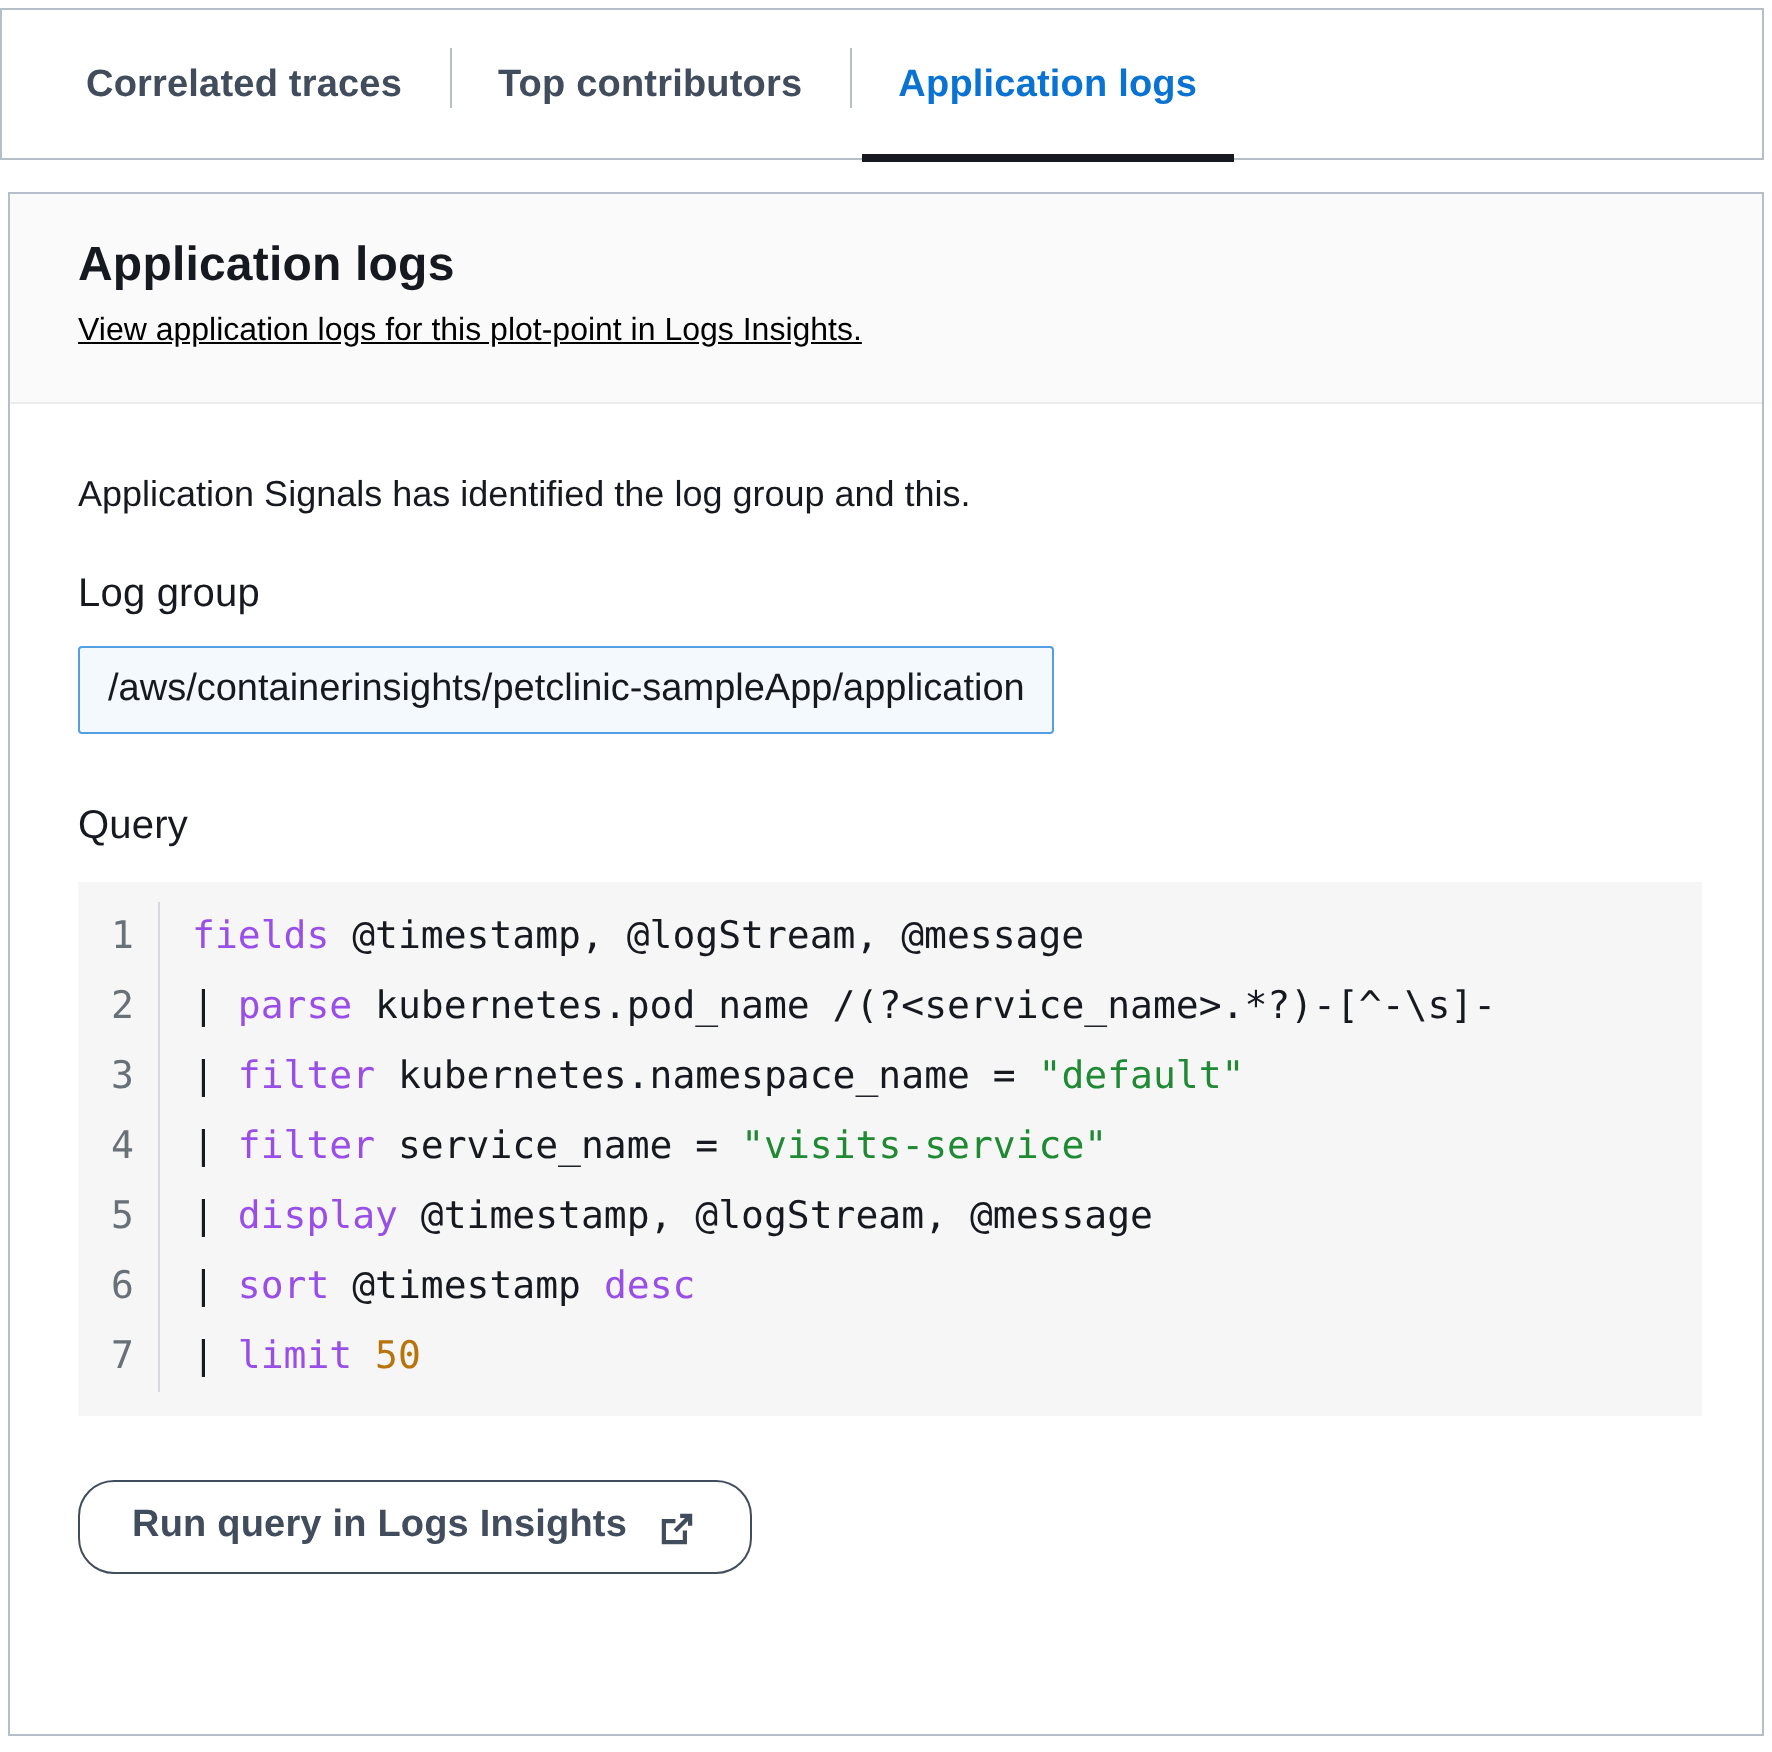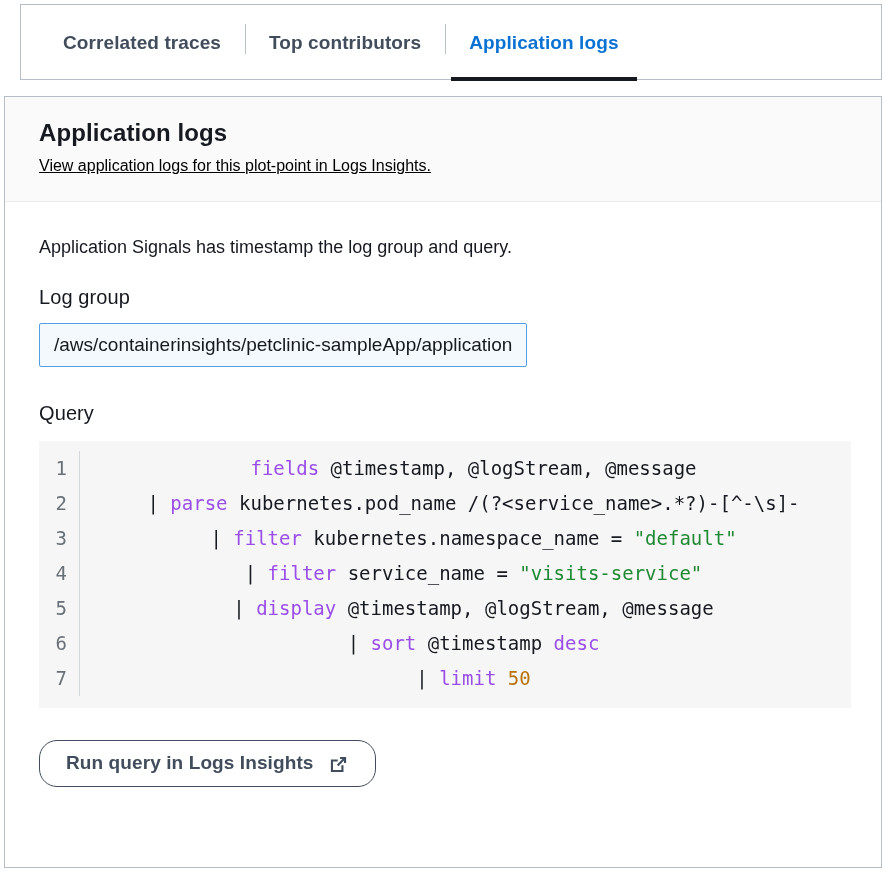--- a/index.html
+++ b/index.html
@@ -20,21 +20,21 @@
     position: relative;
     width: 886px;
     height: 876px;
     background: #ffffff;
     box-sizing: border-box;
   }
 
   
   .tabbar-wrap {
     position: absolute;
-    left: 20px;
+    left: 0;
     top: 4px;
     right: 4px;
     height: 76px;
     background: #ffffff;
     border: 1px solid #b6bec9;
     border-bottom: none;
     box-sizing: border-box;
   }
   .tabbar {
     display: flex;
@@ -187,21 +187,20 @@
     box-sizing: border-box;
     user-select: none;
   }
   .code-text {
     border-left: 1px solid #d5d9dd;
     padding-left: 16px;
     color: #16191f;
     flex: 1;
     white-space: pre;
     overflow: hidden;
-    text-align: center;
   }
   .kw  { color: #9a4ee8; }
   .str { color: #1f8a33; }
   .num { color: #b8730a; }
   .pipe { color: #16191f; }
 
   
   .button-row {
     padding: 32px 34px 30px 34px;
   }
@@ -249,21 +248,21 @@
 
   <div class="panel">
 
     <div class="panel-header">
       <h1 class="panel-title">Application logs</h1>
       <p class="panel-subtitle">View application logs for this plot-point in Logs Insights.</p>
     </div>
 
     <div class="panel-body">
 
-      <p class="intro-text">Application Signals has timestamp the log group and query.</p>
+      <p class="intro-text">Application Signals has identified the log group and this.</p>
 
       <h2 class="section-heading">Log group</h2>
 
       <div class="loggroup-box">/aws/containerinsights/petclinic-sampleApp/application</div>
 
       <h2 class="section-heading query-heading">Query</h2>
 
       <div class="code-block" id="code-block">
           <div class="code-line"><span class="ln">1</span><span class="code-text"><span class="kw">fields </span><span>@timestamp, @logStream, @message</span></span></div>
           <div class="code-line"><span class="ln">2</span><span class="code-text"><span class="pipe">| </span><span class="kw">parse </span><span>kubernetes.pod_name /(?&lt;service_name&gt;.*?)-[^-\s]-</span></span></div>

